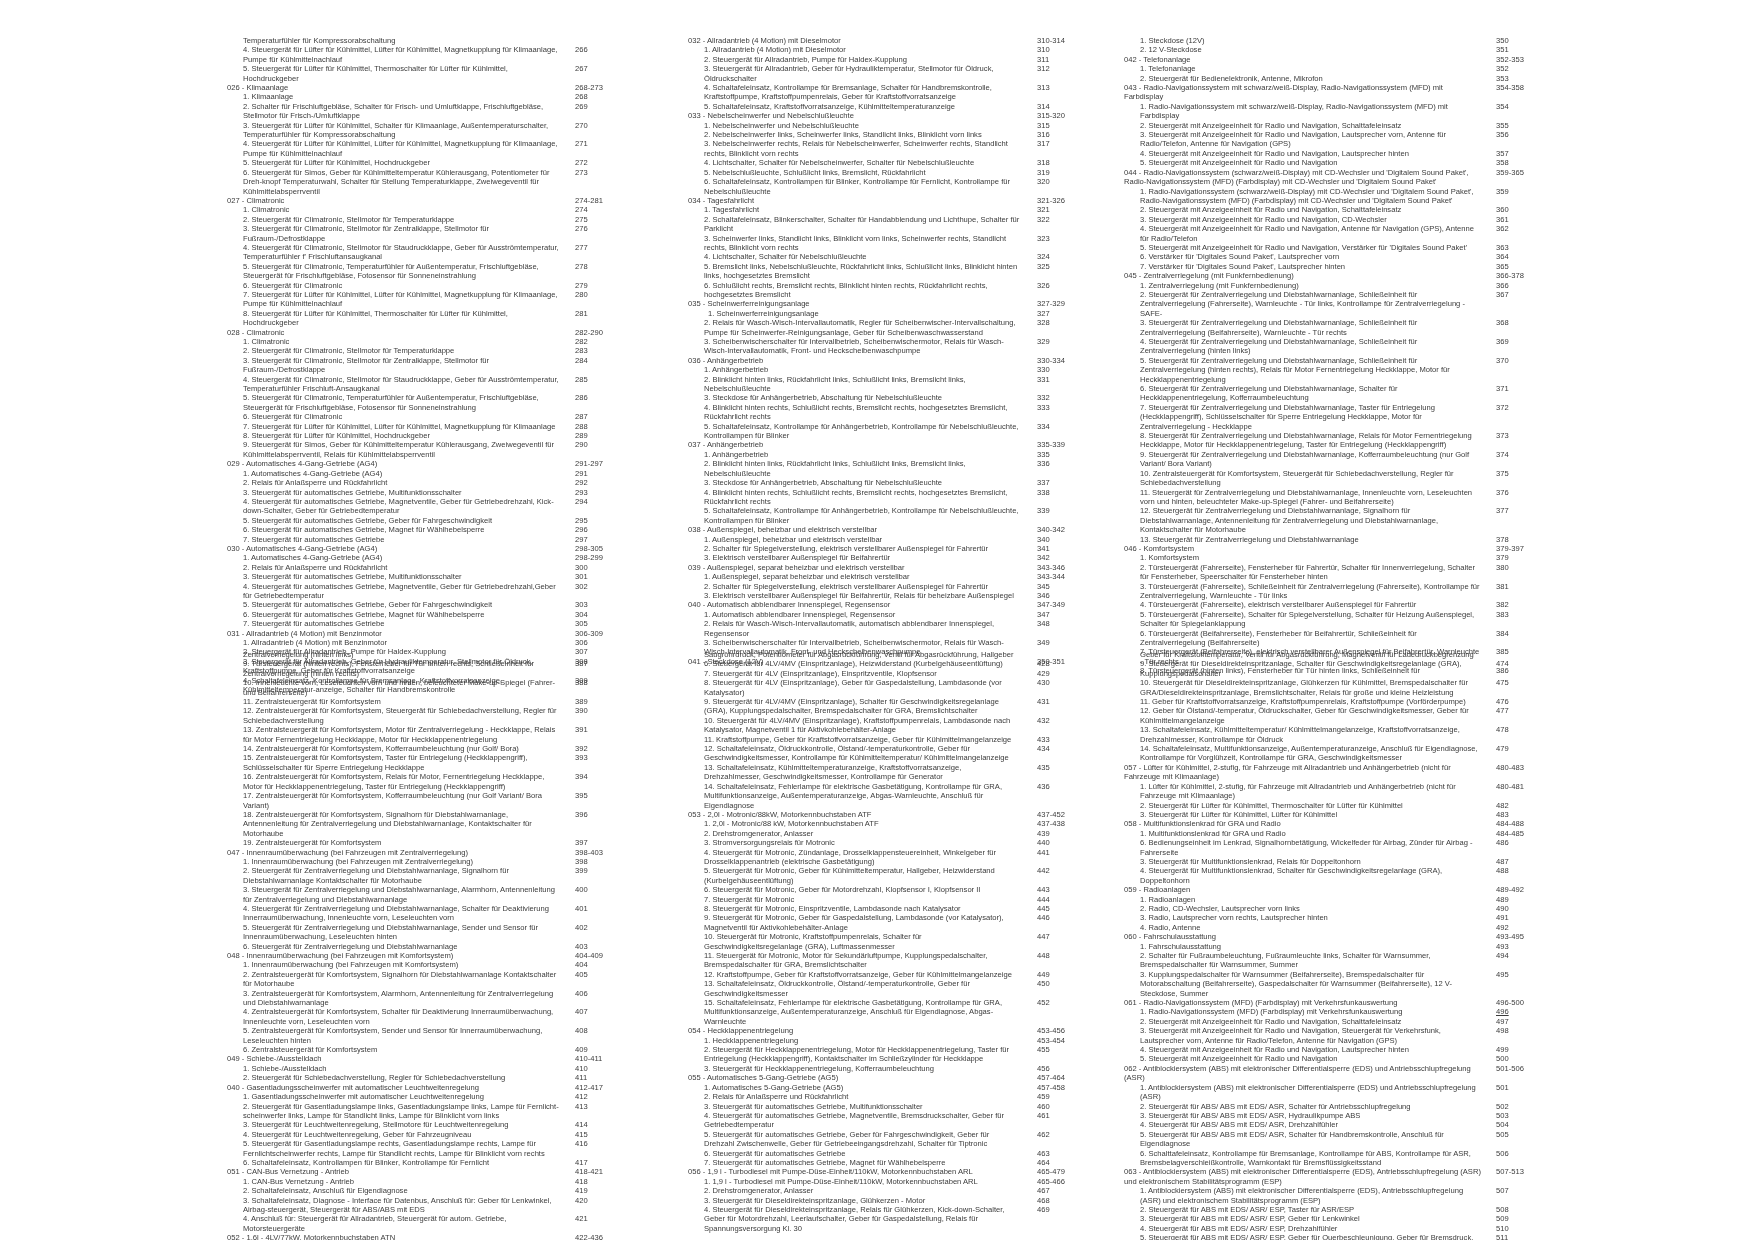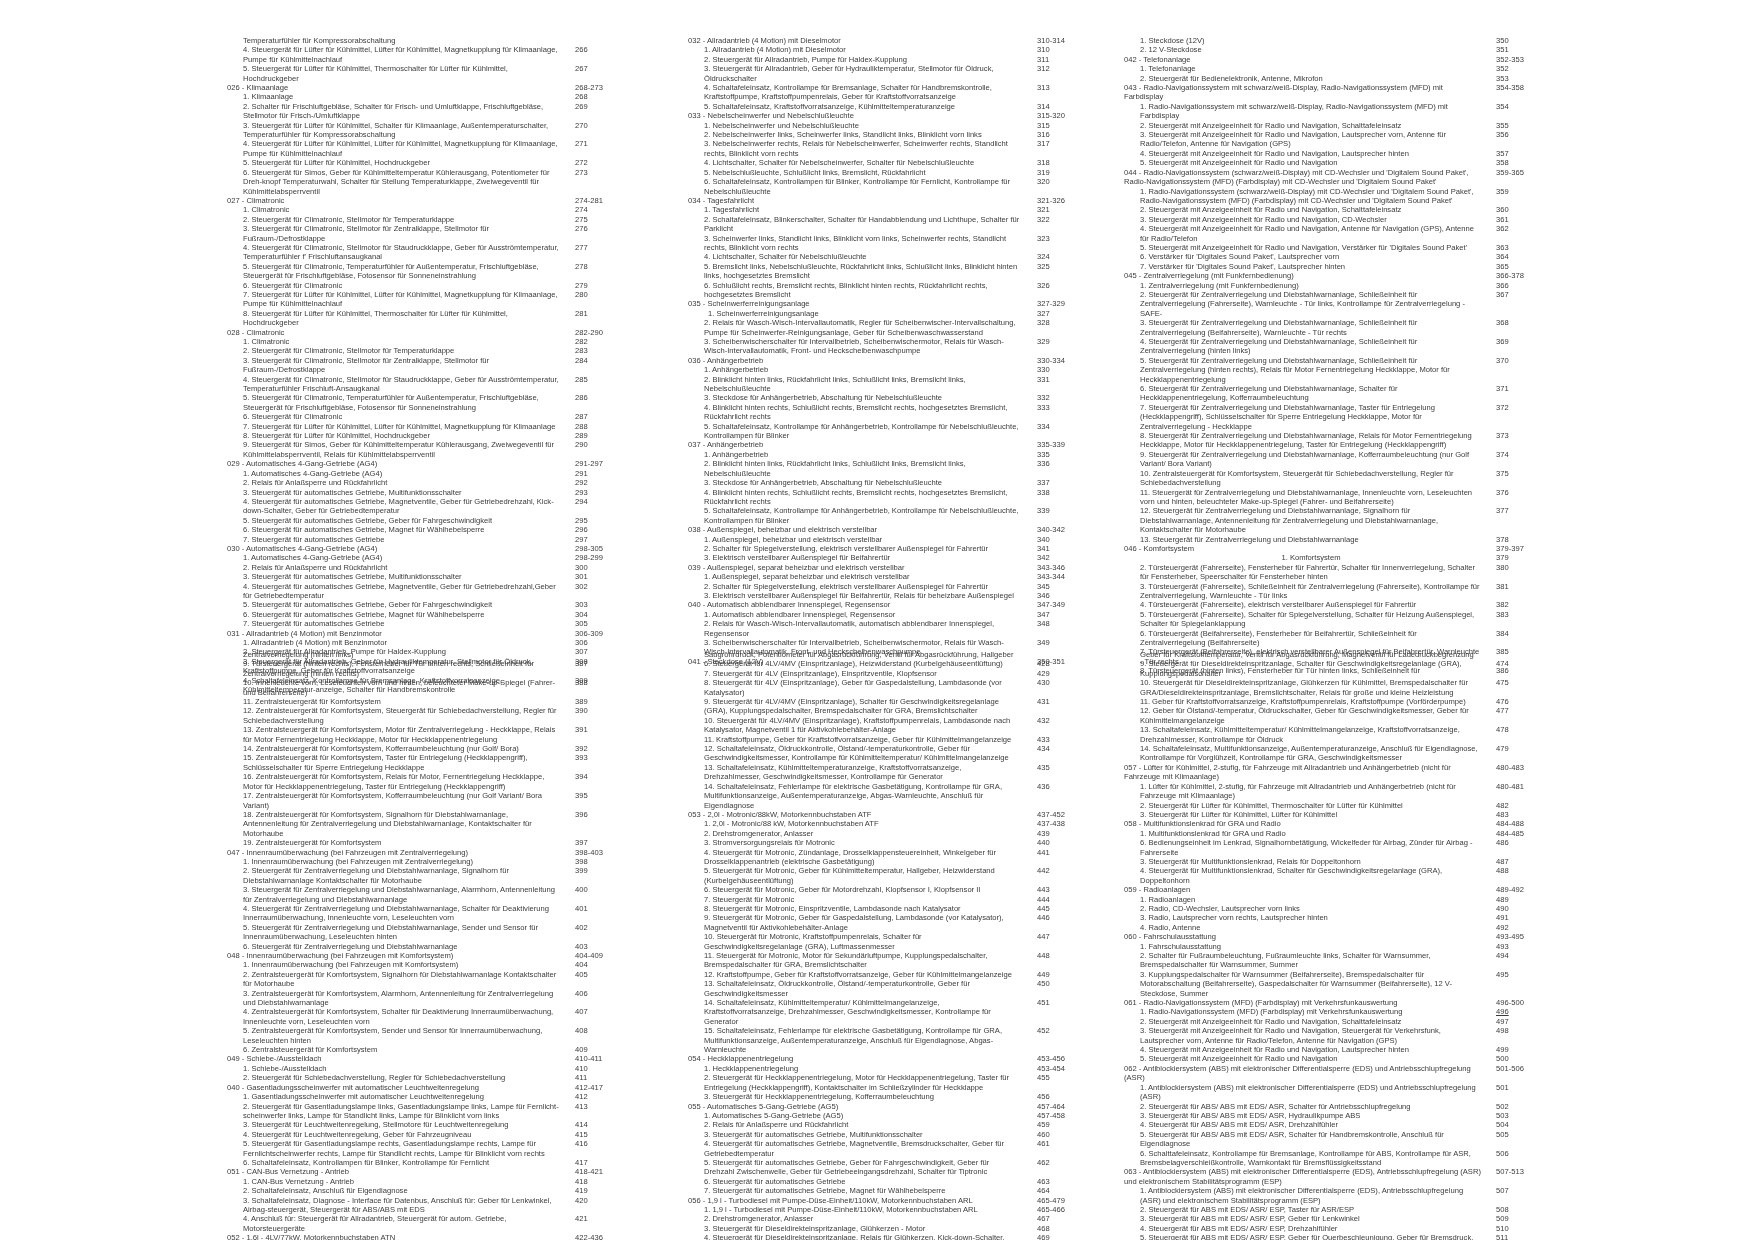--- a/index.html
+++ b/index.html
@@ -562,21 +562,21 @@
       </div>
       <div class="item sub">
         <span class="t" style="width: 342px;">13. Steuergerät für Zentralverriegelung und Diebstahlwarnanlage</span>
         <span class="n" style="left: 372px;">378</span>
       </div>
       <div class="item hdr">
         <span class="t" style="width: 358px;">046 - Komfortsystem</span>
         <span class="n" style="left: 372px;">379-397</span>
       </div>
       <div class="item sub">
-        <span class="t" style="width: 342px; text-align: center;">1. Komfortsystem</span>
+        <span class="t" style="width: 342px;">1. Komfortsystem</span>
         <span class="n" style="left: 372px;">379</span>
       </div>
       <div class="item sub">
         <span class="t" style="width: 342px;">2. Türsteuergerät (Fahrerseite), Fensterheber für Fahrertür, Schalter für Innenverriegelung, Schalter für Fensterheber, Speerschalter für Fensterheber hinten</span>
         <span class="n" style="left: 372px;">380</span>
       </div>
       <div class="item sub">
         <span class="t" style="width: 342px;">3. Türsteuergerät (Fahrerseite), Schließeinheit für Zentralverriegelung (Fahrerseite), Kontrollampe für Zentralverriegelung, Warnleuchte - Tür links</span>
         <span class="n" style="left: 372px;">381</span>
       </div>
@@ -860,24 +860,20 @@
         <span class="t" style="width: 316px;">11. Steuergerät für Motronic, Motor für Sekundärluftpumpe, Kupplungspedalschalter, Bremspedalschalter für GRA, Bremslichtschalter</span>
         <span class="n" style="left: 349px;">448</span>
       </div>
       <div class="item sub">
         <span class="t" style="width: 316px;">12. Kraftstoffpumpe, Geber für Kraftstoffvorratsanzeige, Geber für Kühlmittelmangelanzeige</span>
         <span class="n" style="left: 349px;">449</span>
       </div>
       <div class="item sub">
         <span class="t" style="width: 316px;">13. Schaltafeleinsatz, Öldruckkontrolle, Ölstand/-temperaturkontrolle, Geber für Geschwindigkeitsmesser</span>
         <span class="n" style="left: 349px;">450</span>
-      </div>
-      <div class="item sub">
-        <span class="t" style="width: 316px;">14. Schaltafeleinsatz, Kühlmitteltemperatur/ Kühlmittelmangelanzeige, Kraftstoffvorratsanzeige, Drehzahlmesser, Geschwindigkeitsmesser, Kontrollampe für Generator</span>
-        <span class="n" style="left: 349px;">451</span>
       </div>
       <div class="item sub">
         <span class="t" style="width: 316px;">15. Schaltafeleinsatz, Fehlerlampe für elektrische Gasbetätigung, Kontrollampe für GRA, Multifunktionsanzeige, Außentemperaturanzeige, Anschluß für Eigendiagnose, Abgas-Warnleuchte</span>
         <span class="n" style="left: 349px;">452</span>
       </div>
       <div class="item hdr">
         <span class="t" style="width: 332px;">054 - Heckklappenentriegelung</span>
         <span class="n" style="left: 349px;">453-456</span>
       </div>
       <div class="item sub">

